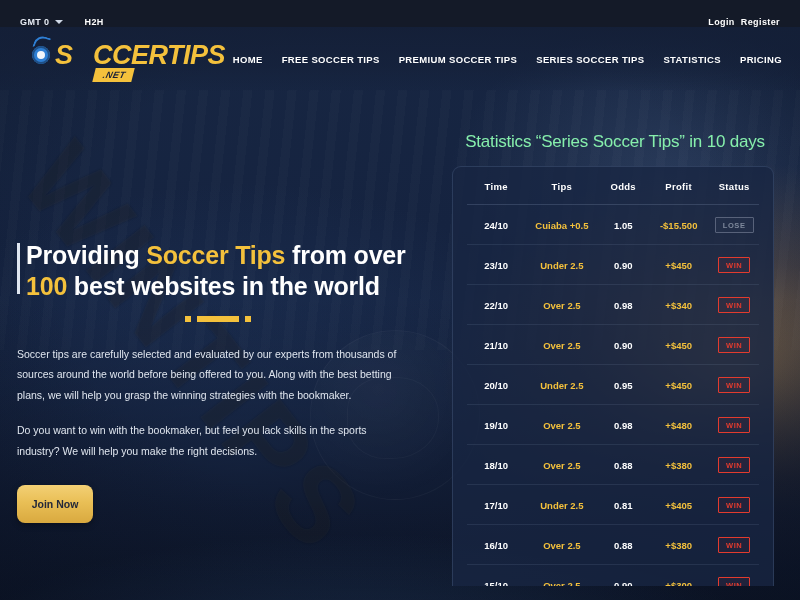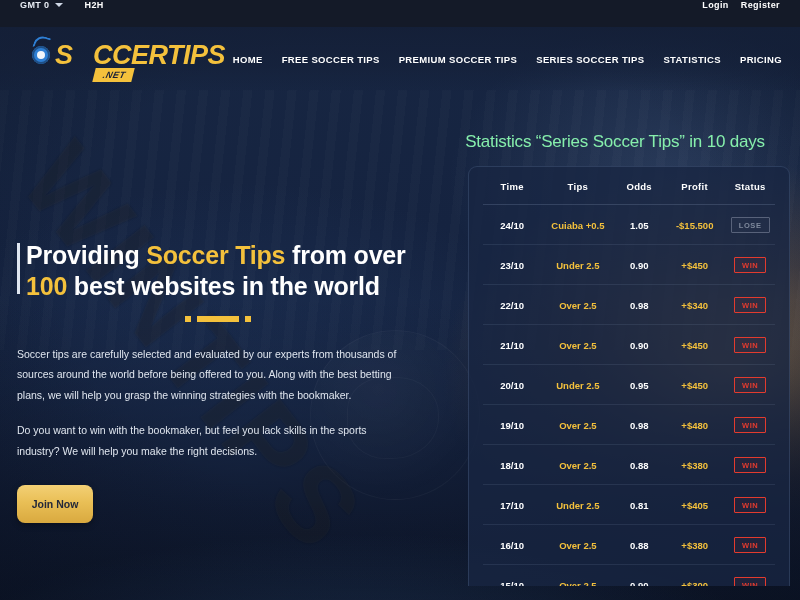--- a/index.html
+++ b/index.html
@@ -60,32 +60,32 @@
   .vignette {
     position:absolute; inset:0;
     background:radial-gradient(ellipse 760px 520px at 50% 45%, rgba(0,0,0,0) 45%, rgba(8,14,28,0.55) 100%);
     pointer-events:none;
   }
 
   
   .topbar {
     position:absolute; left:0; top:0; width:800px; height:27px;
     background:#141a28;
-    display:flex; align-items:flex-start;
+    display:flex; align-items:flex-end;
     z-index:20;
     font-size:9px; font-weight:bold; letter-spacing:.4px;
   }
   .topbar-left { display:flex; align-items:center; padding-left:20px; gap:22px; }
   .gmt { display:flex; align-items:center; gap:5px; color:#e8edf5; cursor:pointer; }
   .caret {
     width:0;height:0;border-left:4px solid transparent;border-right:4px solid transparent;
     border-top:4px solid #cfd8e6; display:inline-block;
   }
   .h2h { color:#ffffff; cursor:pointer; }
-  .topbar-right { margin-left:auto; padding-right:20px; display:flex; gap:12px; }
+  .topbar-right { margin-left:auto; padding-right:20px; display:flex; gap:6px; }
   .topbar-right a { color:#fff; text-decoration:none; cursor:pointer; }
 
   
   .header {
     position:absolute; left:0; top:27px; width:800px; height:65px;
     display:flex; align-items:center;
     z-index:20;
     background:linear-gradient(180deg, rgba(20,31,55,0.92) 0%, rgba(20,31,55,0.55) 60%, rgba(20,31,55,0.0) 100%);
   }
   .logo { position:relative; margin-left:14px; width:145px; height:52px; cursor:pointer; }
@@ -160,21 +160,21 @@
   }
 
   
   .stats-wrap { position:absolute; left:440px; top:132px; width:350px; z-index:10; }
   .stats-title {
     font-size:17px; color:#86efac; font-weight:normal; text-align:center;
     letter-spacing:-.2px; margin-bottom:14px;
     white-space:nowrap;
   }
   .stats-panel {
-    position:relative; left:28px; width:322px;
+    position:relative; left:12px; width:322px;
     background:rgba(24,37,66,0.80);
     border:1px solid rgba(120,145,185,0.22);
     border-radius:9px 9px 0 0;
     border-bottom:none;
     padding:0 14px;
     overflow:hidden;
     height:420px;
   }
   table { width:100%; border-collapse:collapse; }
   thead th {

